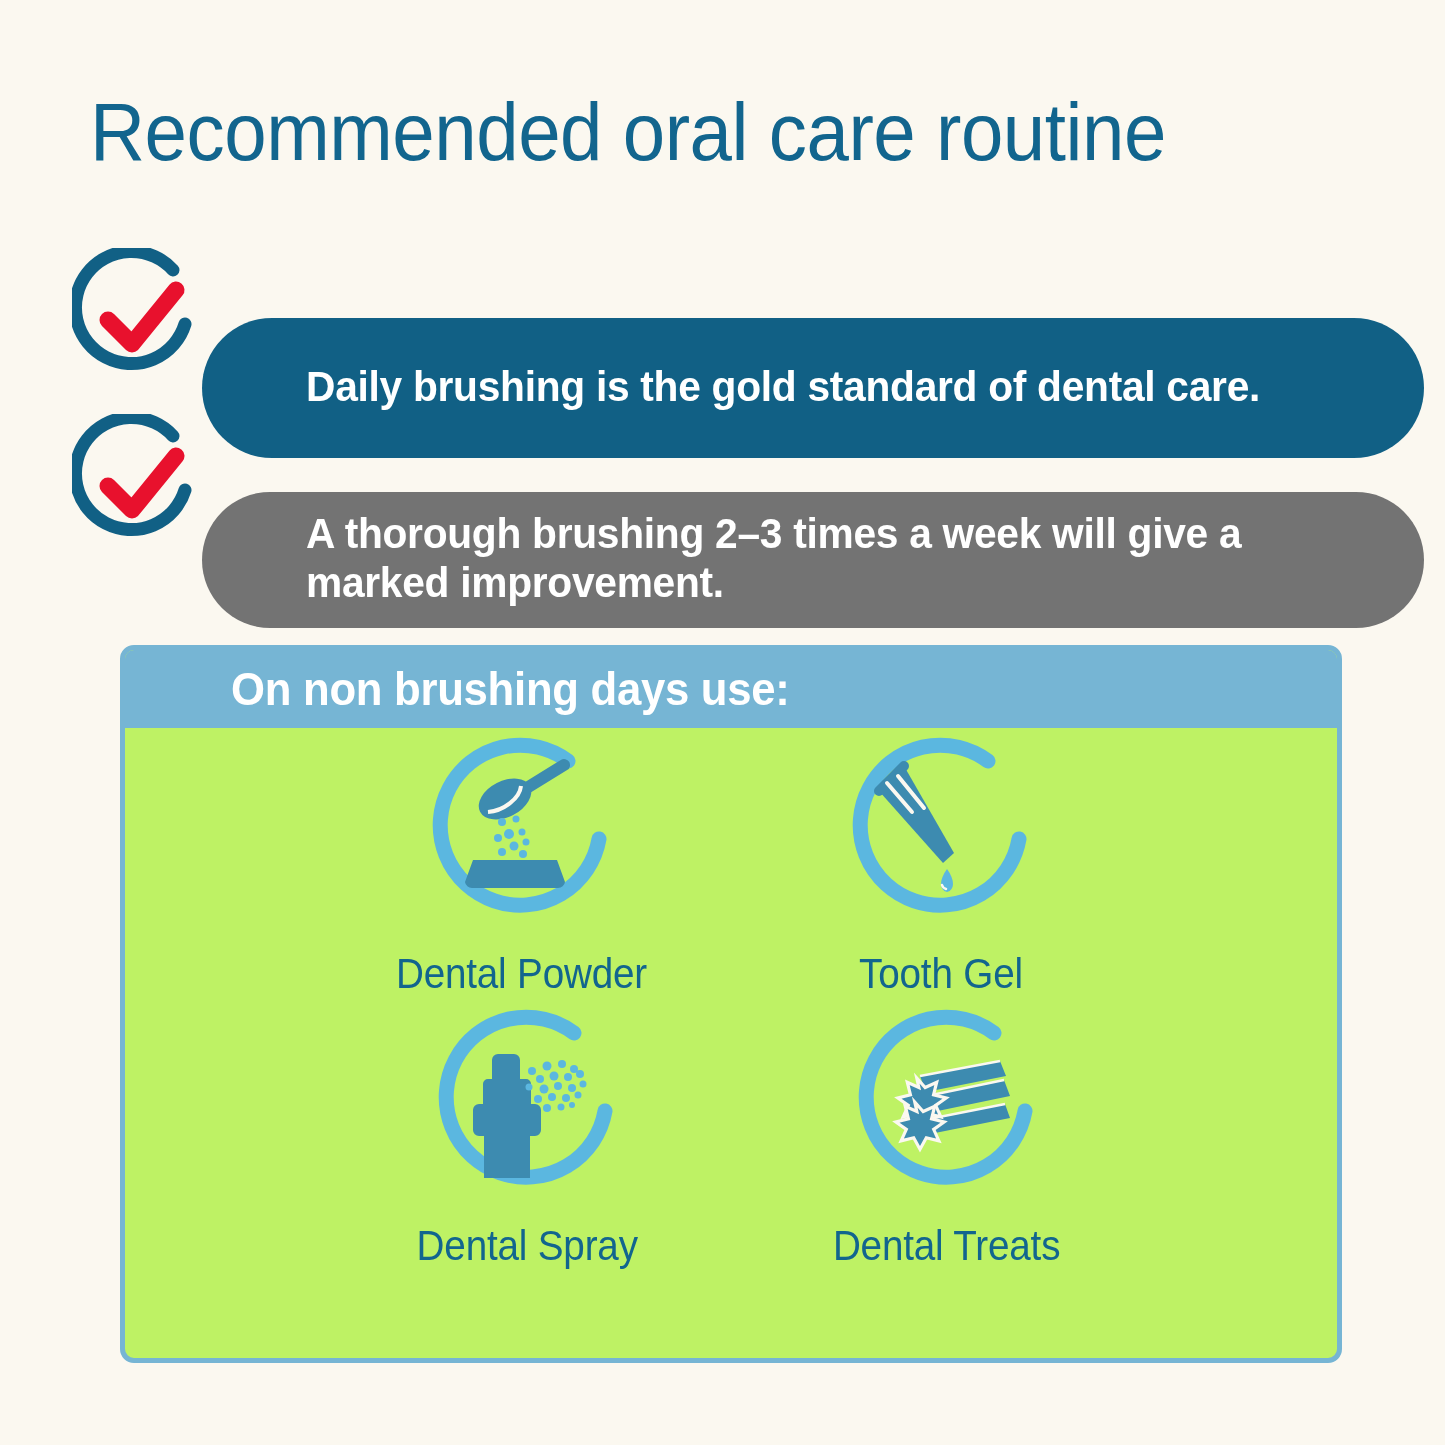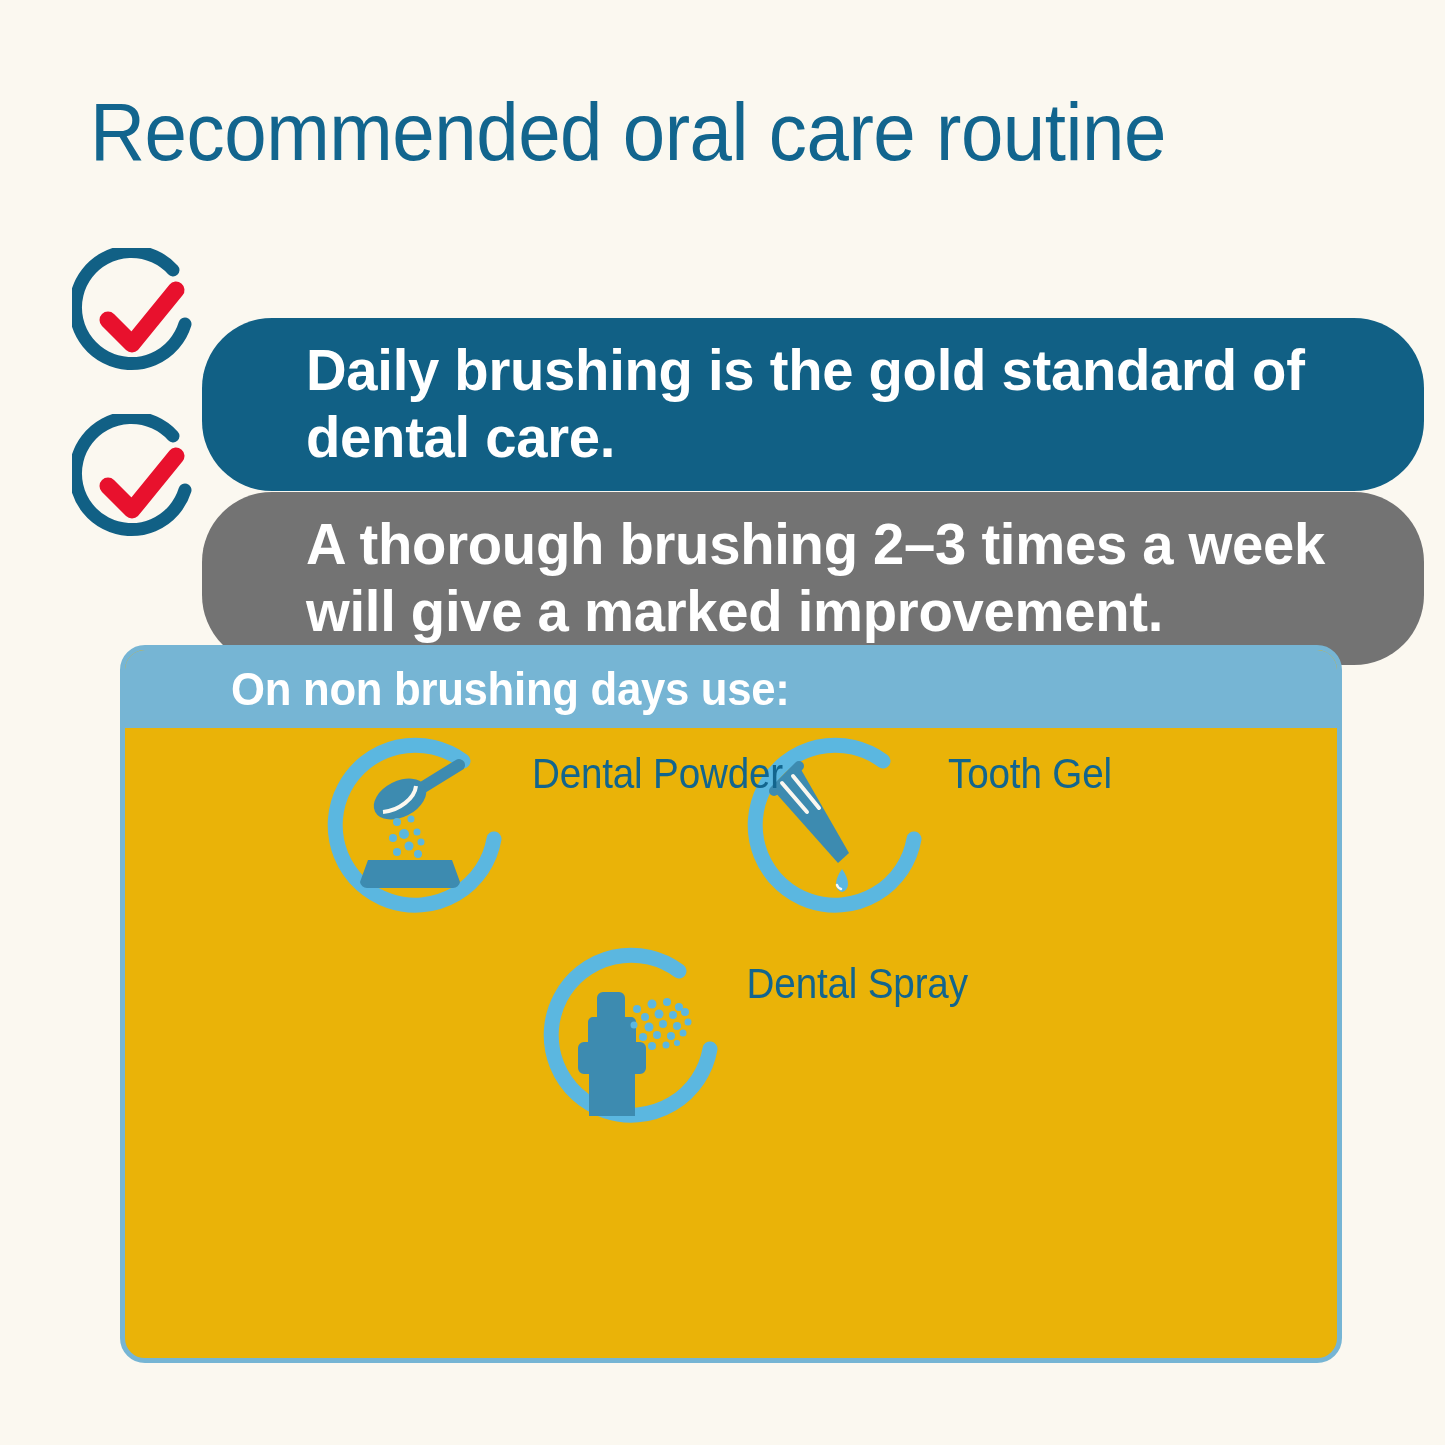--- a/index.html
+++ b/index.html
@@ -44,21 +44,21 @@
   #badge-2 { left: 72px; top: 484px; }
 
   .badge-pill {
     position: absolute;
     left: 130px;
     display: flex;
     align-items: center;
     border-radius: 70px;
     padding: 18px 46px 20px 104px;
     color: #FFFFFF;
-    font-size: 58px;
+    font-size: 42px;
     line-height: 1.16;
     font-weight: 700;
     letter-spacing: -0.3px;
   }
   #pill-1 {
     top: 0;
     width: 1222px;
     min-height: 140px;
     background: #116085;
   }
@@ -89,22 +89,22 @@
   .check-circle svg { position: absolute; left: 0; top: 0; }
 
   
   .panel {
     position: absolute;
     left: 120px;
     top: 645px;
     width: 1222px;
     height: 718px;
     border: 5px solid #76B5D4;
-    border-radius: 25px;
-    background: #eab308;
+    border-radius: 14px;
+    background: #bef264;
     overflow: hidden;
   }
   .panel-header {
     height: 78px;
     background: #76B5D4;
     display: flex;
     align-items: center;
     padding-left: 106px;
   }
   .panel-header-text {
@@ -121,22 +121,22 @@
   .prod-row {
     display: flex;
     justify-content: center;
   }
   .prod-row.row-1 { margin-top: 8px; }
   .prod-row.row-2 { margin-top: 10px; margin-left: 12px; }
 
   .prod-item {
     width: 420px;
     display: flex;
-    flex-direction: row;
-    align-items: flex-start;
+    flex-direction: column;
+    align-items: center;
   }
 
   .prod-icon { width: 210px; height: 200px; }
   .prod-label {
     margin-top: 14px;
     font-size: 42px;
     color: #12658E;
     font-weight: 400;
     letter-spacing: -0.2px;
     transform: scaleX(0.92);
@@ -260,19 +260,45 @@
               <circle cx="144" cy="90" r="4" fill="#5BB7E0"></circle>
               <circle cx="156" cy="87" r="3.5" fill="#5BB7E0"></circle>
               <circle cx="125" cy="100" r="4" fill="#5BB7E0"></circle>
               <circle cx="139" cy="99" r="3.5" fill="#5BB7E0"></circle>
               <circle cx="150" cy="97" r="3" fill="#5BB7E0"></circle>
             </svg>
           </div>
           <div class="prod-label">Dental Spray</div>
         </div>
 
+        <div class="prod-item">
+          <div class="prod-icon">
+            <svg width="210" height="200" viewBox="0 0 210 200">
+              <path d="M 152 25 A 80 80 0 1 0 183 103" fill="none" stroke="#5BB7E0" stroke-width="15" stroke-linecap="round"></path>
+              <g>
+
+                <path d="M 82 112 L 163 96 L 168 110 L 88 126 Z" fill="#3D8BB0"></path>
+                <path d="M 82 112 L 163 96" stroke="#FBF8F0" stroke-width="2.5"></path>
+
+                <path d="M 80 89 L 162 72 L 168 88 L 86 105 Z" fill="#3D8BB0"></path>
+                <path d="M 80 89 L 162 72" stroke="#FBF8F0" stroke-width="2.5"></path>
+
+                <path d="M 78 68 L 158 53 L 164 68 L 84 84 Z" fill="#3D8BB0"></path>
+                <path d="M 78 68 L 158 53" stroke="#FBF8F0" stroke-width="2.5"></path>
+
+                <g fill="#3D8BB0" stroke="#FBF8F0" stroke-width="3">
+                  <path d="M 75 61 l 8 9 11 -5 -3 12 12 3 -10 7 5 11 -12 -3 -6 11 -6 -11 -12 3 5 -11 -10 -7 12 -3 -3 -12 11 5 z" transform="translate(-4,6) scale(1.05)"></path>
+                </g>
+                <g fill="#3D8BB0" stroke="#FBF8F0" stroke-width="3">
+                  <path d="M 75 61 l 8 9 11 -5 -3 12 12 3 -10 7 5 11 -12 -3 -6 11 -6 -11 -12 3 5 -11 -10 -7 12 -3 -3 -12 11 5 z" transform="translate(-6,30) scale(1.05)"></path>
+                </g>
+              </g>
+            </svg>
+          </div>
+          <div class="prod-label">Dental Treats</div>
+        </div>
 
       </div>
 
     </div>
   </div>
 
 </div>
 
 </body></html>

